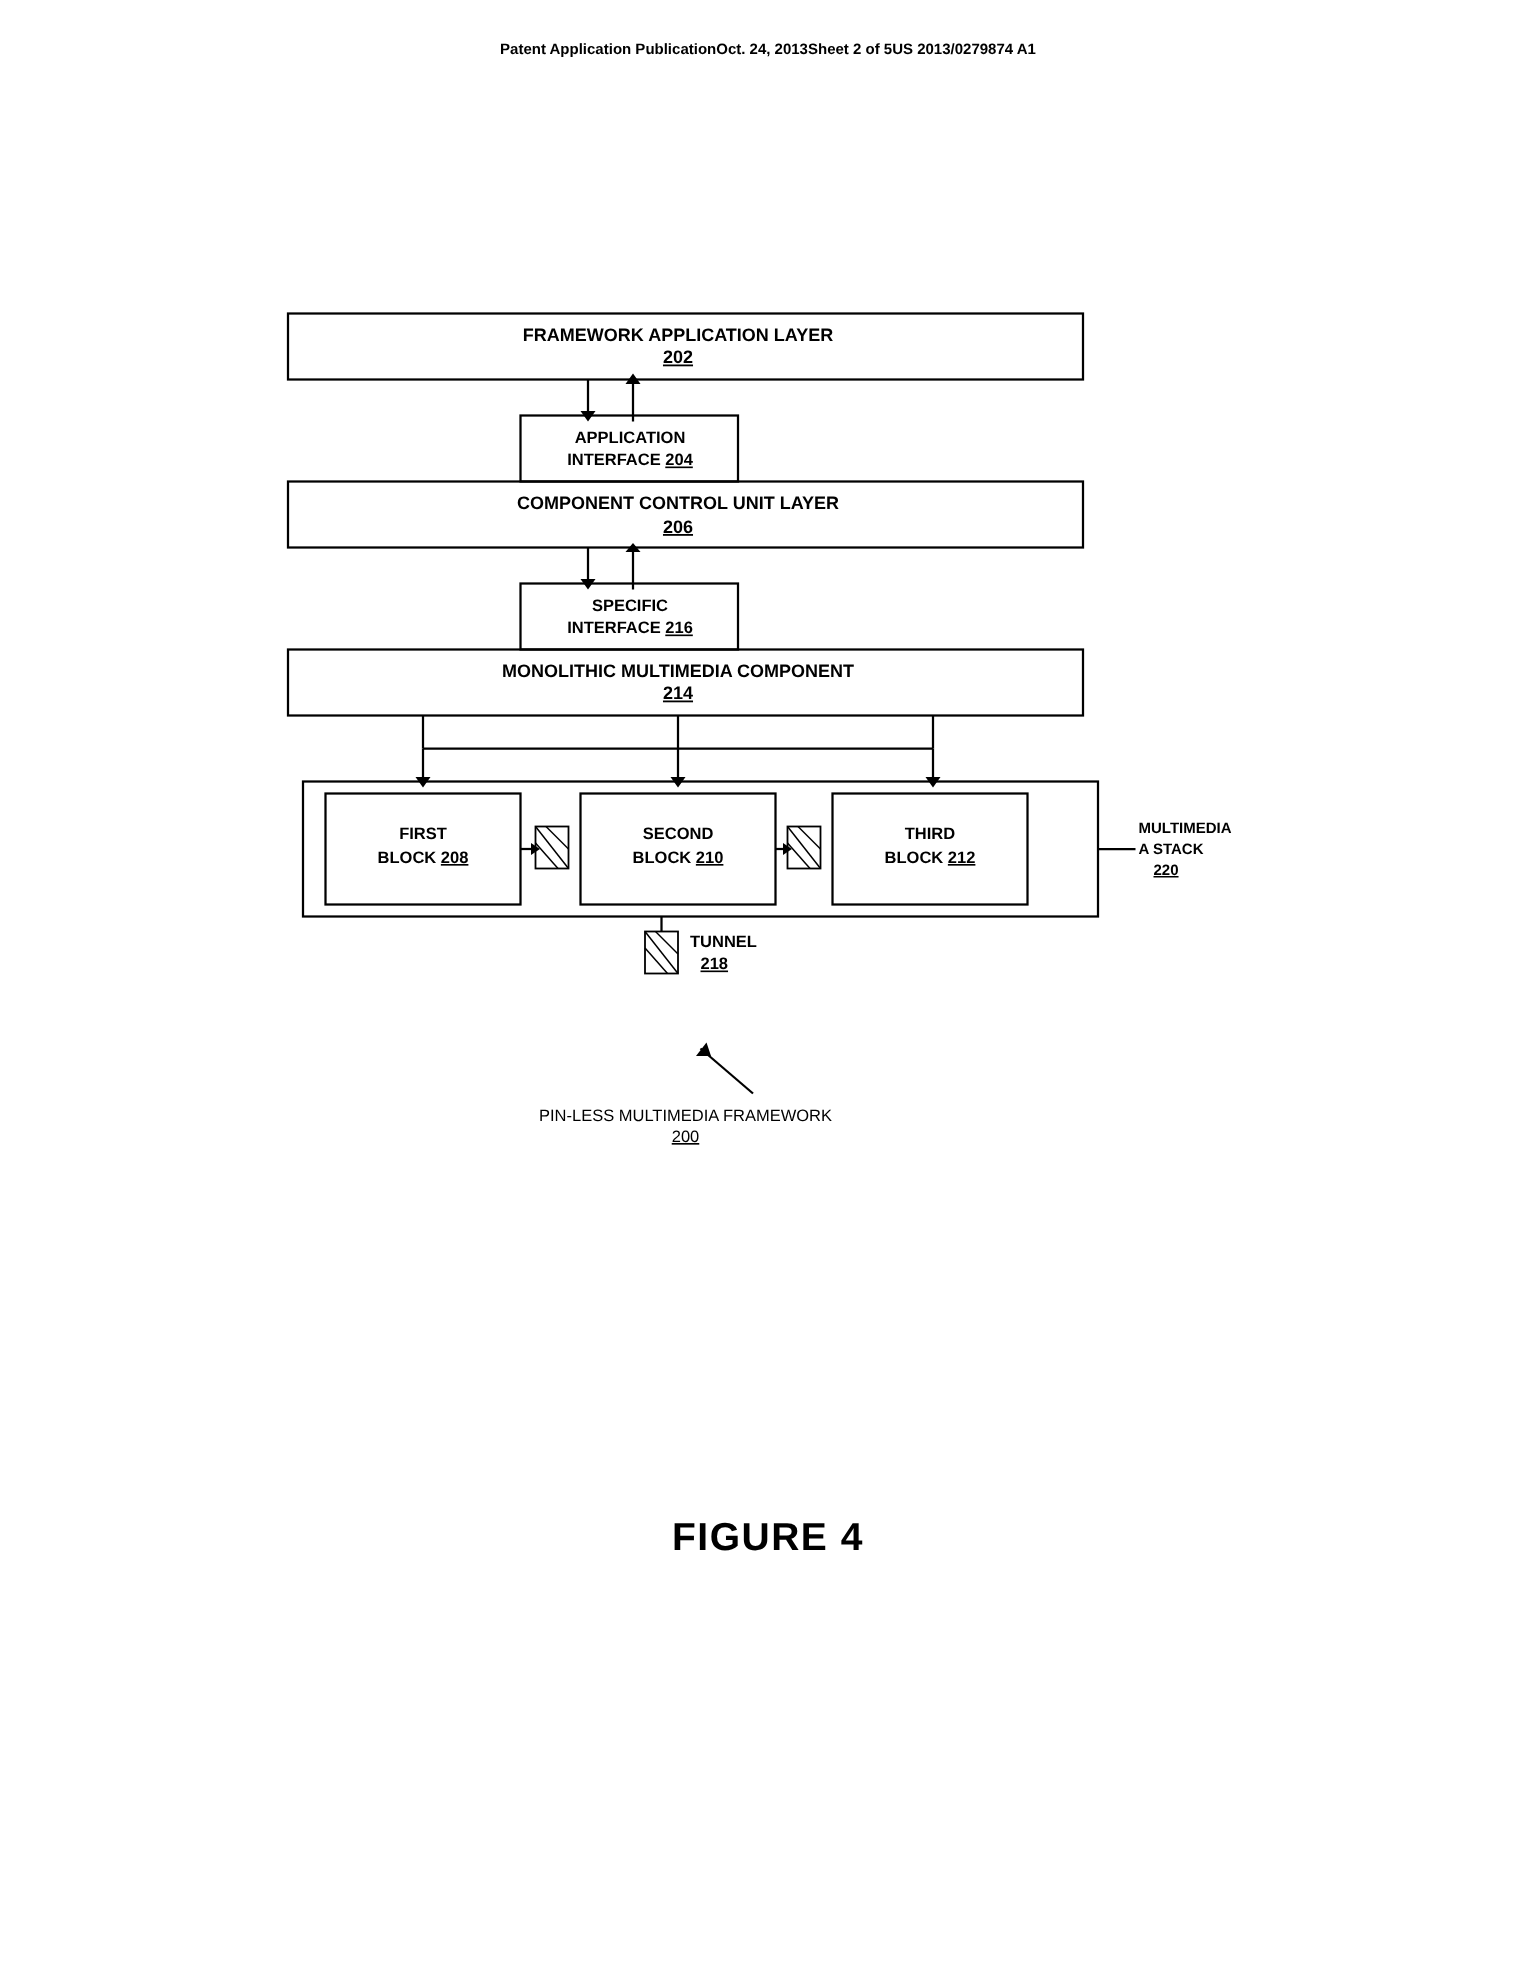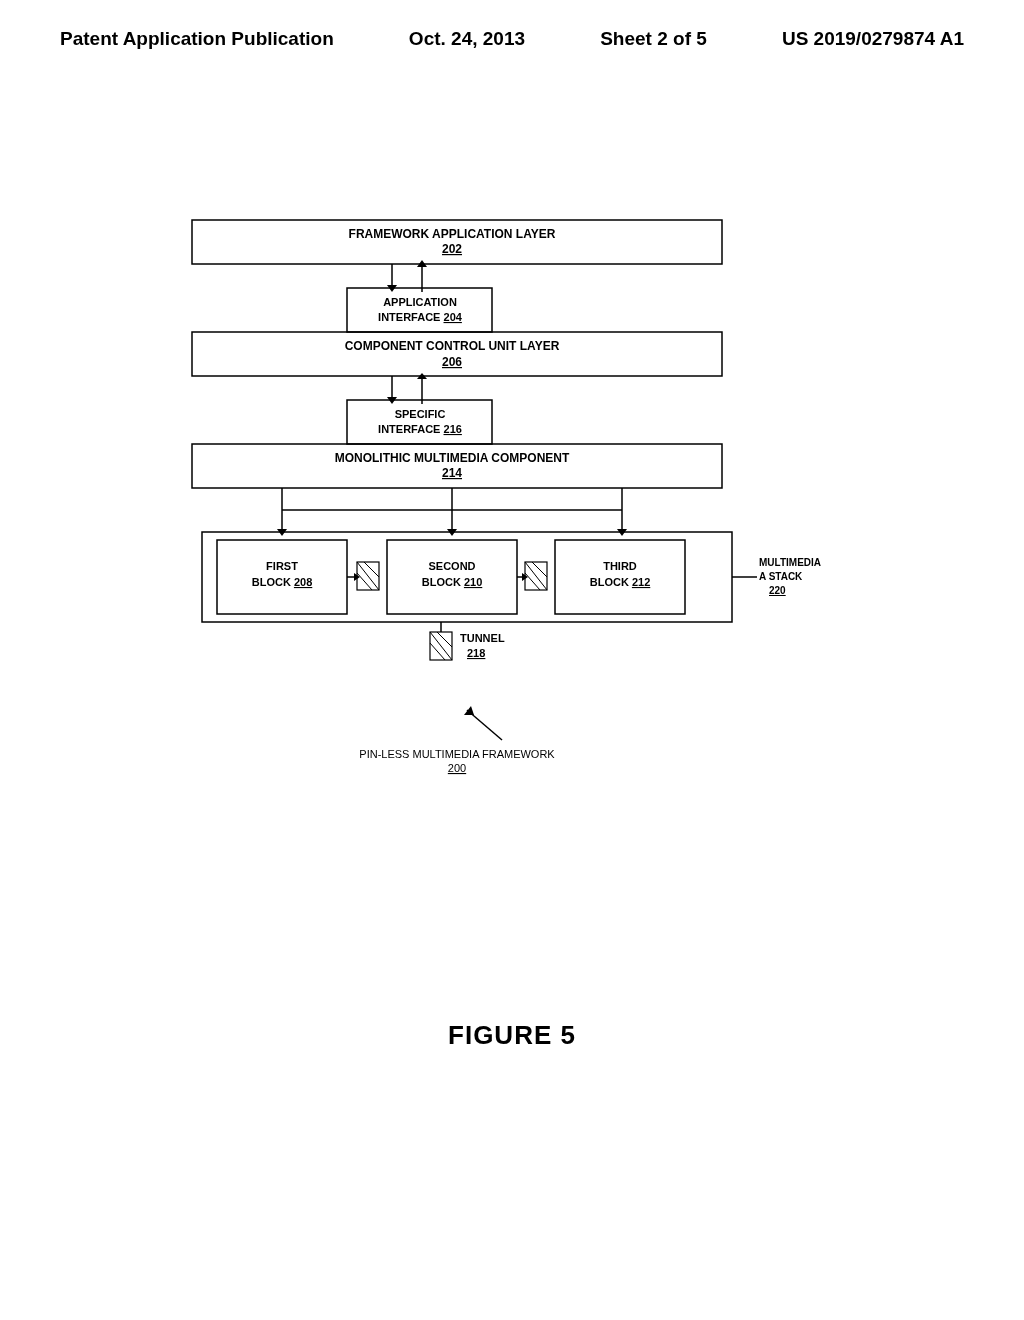--- a/index.html
+++ b/index.html
@@ -8,23 +8,23 @@
       min-height: 1320px;
       background: #fff;
       font-family: Arial, sans-serif;
       color: #000;
       position: relative;
     }
 
     
     .patent-header {
       display: flex;
-      justify-content: space-between;
+      justify-content: center;
       padding: 28px 60px 10px 60px;
-      font-size: 19px;
+      font-size: 10px;
       border-bottom: none;
     }
     .patent-header span {
       font-weight: bold;
     }
     .patent-header .pub-type {
       font-weight: bold;
     }
 
     
@@ -56,21 +56,21 @@
       font-family: Arial, sans-serif;
     }
   </style>
 </head>
 <body>
 
 <div class="patent-header">
   <span class="pub-type">Patent Application Publication</span>
   <span>Oct. 24, 2013</span>
   <span>Sheet 2 of 5</span>
-  <span>US 2019/0279874 A1</span>
+  <span>US 2013/0279874 A1</span>
 </div>
 
 <div class="diagram-area">
   <svg class="diagram-svg" viewBox="0 0 700 620" xmlns="http://www.w3.org/2000/svg">
 
     <rect x="30" y="10" width="530" height="44" fill="none" stroke="#000" stroke-width="1.5"></rect>
     <text x="290" y="28" text-anchor="middle" font-size="12" font-weight="bold">FRAMEWORK APPLICATION LAYER</text>
     <text x="290" y="43" text-anchor="middle" font-size="12" font-weight="bold" text-decoration="underline">202</text>
 
     <line x1="230" y1="54" x2="230" y2="78" stroke="#000" stroke-width="1.5"></line>
@@ -163,13 +163,13 @@
 
     <line x1="340" y1="530" x2="305" y2="500" stroke="#000" stroke-width="1.5"></line>
     <polygon points="302,505 309,496 312,505" fill="#000"></polygon>
 
     <text x="295" y="548" text-anchor="middle" font-size="11">PIN-LESS MULTIMEDIA FRAMEWORK</text>
     <text x="295" y="562" text-anchor="middle" font-size="11" text-decoration="underline">200</text>
 
   </svg>
 </div>
 
-<div class="figure-label">FIGURE 5</div>
+<div class="figure-label">FIGURE 4</div>
 
 </body></html>

